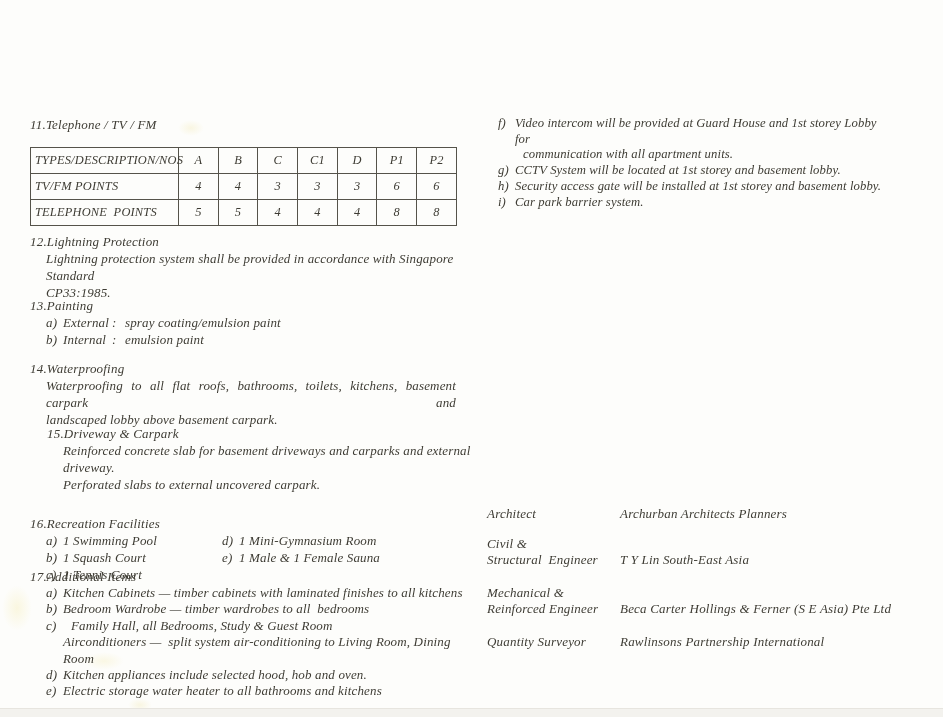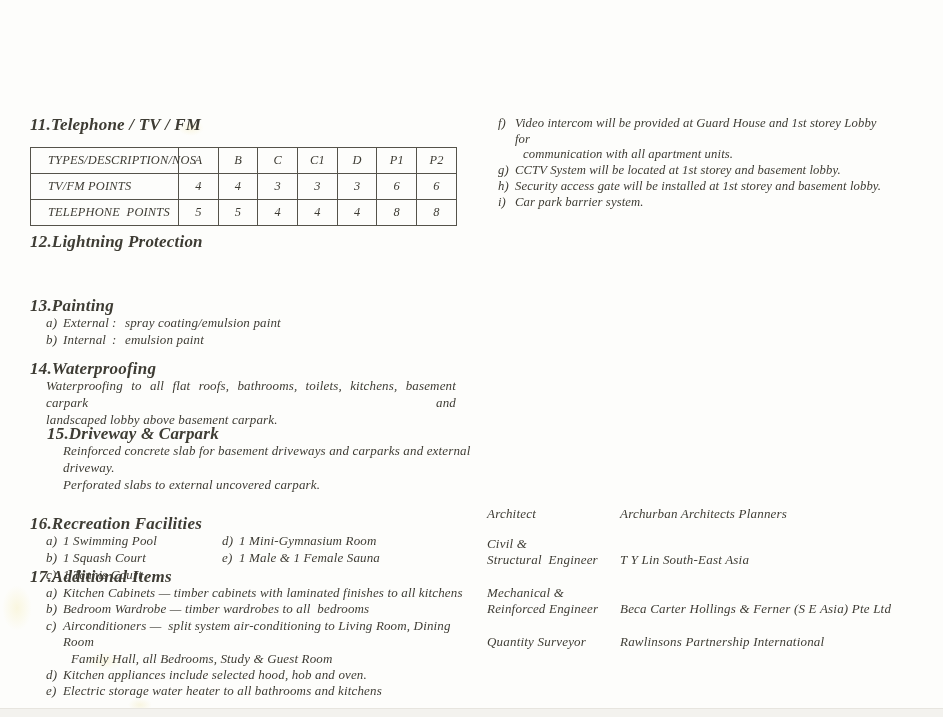--- a/index.html
+++ b/index.html
@@ -8,21 +8,21 @@
     width:943px;height:717px;
     margin:0 auto;
     background:#fdfdfb;
     overflow:hidden;
     font-family:"Liberation Serif","DejaVu Serif",serif;
     font-style:italic;
     color:#3e3c34;
   }
   .abs{position:absolute;}
   .t{white-space:pre-wrap;}
-  .title{font-size:17px;line-height:17px;letter-spacing:0.2px;font-weight:bold;}
+  .title{font-size:13px;line-height:17px;letter-spacing:0.2px;}
   .body13{font-size:13px;line-height:17px;letter-spacing:0.15px;}
   .sec .sec-body{margin-left:16px;}
   .jline{text-align:justify;text-align-last:justify;white-space:normal;}
   
   .li{display:flex;align-items:flex-start;}
   .mk{flex:0 0 17px;}
   .lb{flex:1 1 auto;}
   .cont{margin-left:8px;}
   
   .paint-row{display:flex;}
@@ -33,21 +33,21 @@
   table.spec{border-collapse:collapse;table-layout:fixed;width:426px;
     font-size:12.4px;letter-spacing:0.2px;}
   table.spec td,table.spec th{
     border:1px solid #55534a;
     height:25px;
     font-weight:normal;
     font-style:italic;
     padding:0;
     color:#3e3c34;
   }
-  table.spec .desc{Text-align:left;padding-left:17px;text-align:left;}
+  table.spec .desc{Text-align:left;padding-left:4px;text-align:left;}
   table.spec .num{text-align:center;}
   
   .sec-list{font-size:12.7px;line-height:15.7px;letter-spacing:0.1px;width:392px;}
   .sec-list .mk{flex:0 0 17px;}
   
   .s17-items{font-size:13px;line-height:16.4px;letter-spacing:0.15px;}
   
   .rec-cols{display:flex;}
   .rec-col1{width:176px;}
   
@@ -139,20 +139,24 @@
       <div class="lb t">Security access gate will be installed at 1st storey and basement lobby.</div>
     </div>
     <div class="li">
       <span class="mk t">i)</span>
       <div class="lb t">Car park barrier system.</div>
     </div>
   </div>
 
   <div class="abs sec body13" style="left:30px;top:233px;width:426px;">
     <div class="title t">12.Lightning Protection</div>
+    <div class="sec-body">
+      <div class="t">Lightning protection system shall be provided in accordance with Singapore Standard</div>
+      <div class="t">CP33:1985.</div>
+    </div>
   </div>
 
   <div class="abs sec body13" style="left:30px;top:297px;width:426px;">
     <div class="title t">13.Painting</div>
     <div class="sec-body">
       <div class="paint-row">
         <span class="mk t">a)</span>
         <span class="paint-label t">External</span>
         <span class="paint-colon t">:</span>
         <span class="t">spray coating/emulsion paint</span>
@@ -219,22 +223,22 @@
         <span class="mk t">a)</span>
         <div class="lb t">Kitchen Cabinets — timber cabinets with laminated finishes to all kitchens</div>
       </div>
       <div class="li">
         <span class="mk t">b)</span>
         <div class="lb t">Bedroom Wardrobe — timber wardrobes to all  bedrooms</div>
       </div>
       <div class="li">
         <span class="mk t">c)</span>
         <div class="lb">
+          <div class="t cont">Family Hall, all Bedrooms, Study &amp; Guest Room</div>
           <div class="t">Airconditioners —  split system air-conditioning to Living Room, Dining Room</div>
-          <div class="t cont">Family Hall, all Bedrooms, Study &amp; Guest Room</div>
         </div>
       </div>
       <div class="li">
         <span class="mk t">d)</span>
         <div class="lb t">Kitchen appliances include selected hood, hob and oven.</div>
       </div>
       <div class="li">
         <span class="mk t">e)</span>
         <div class="lb t">Electric storage water heater to all bathrooms and kitchens</div>
       </div>

